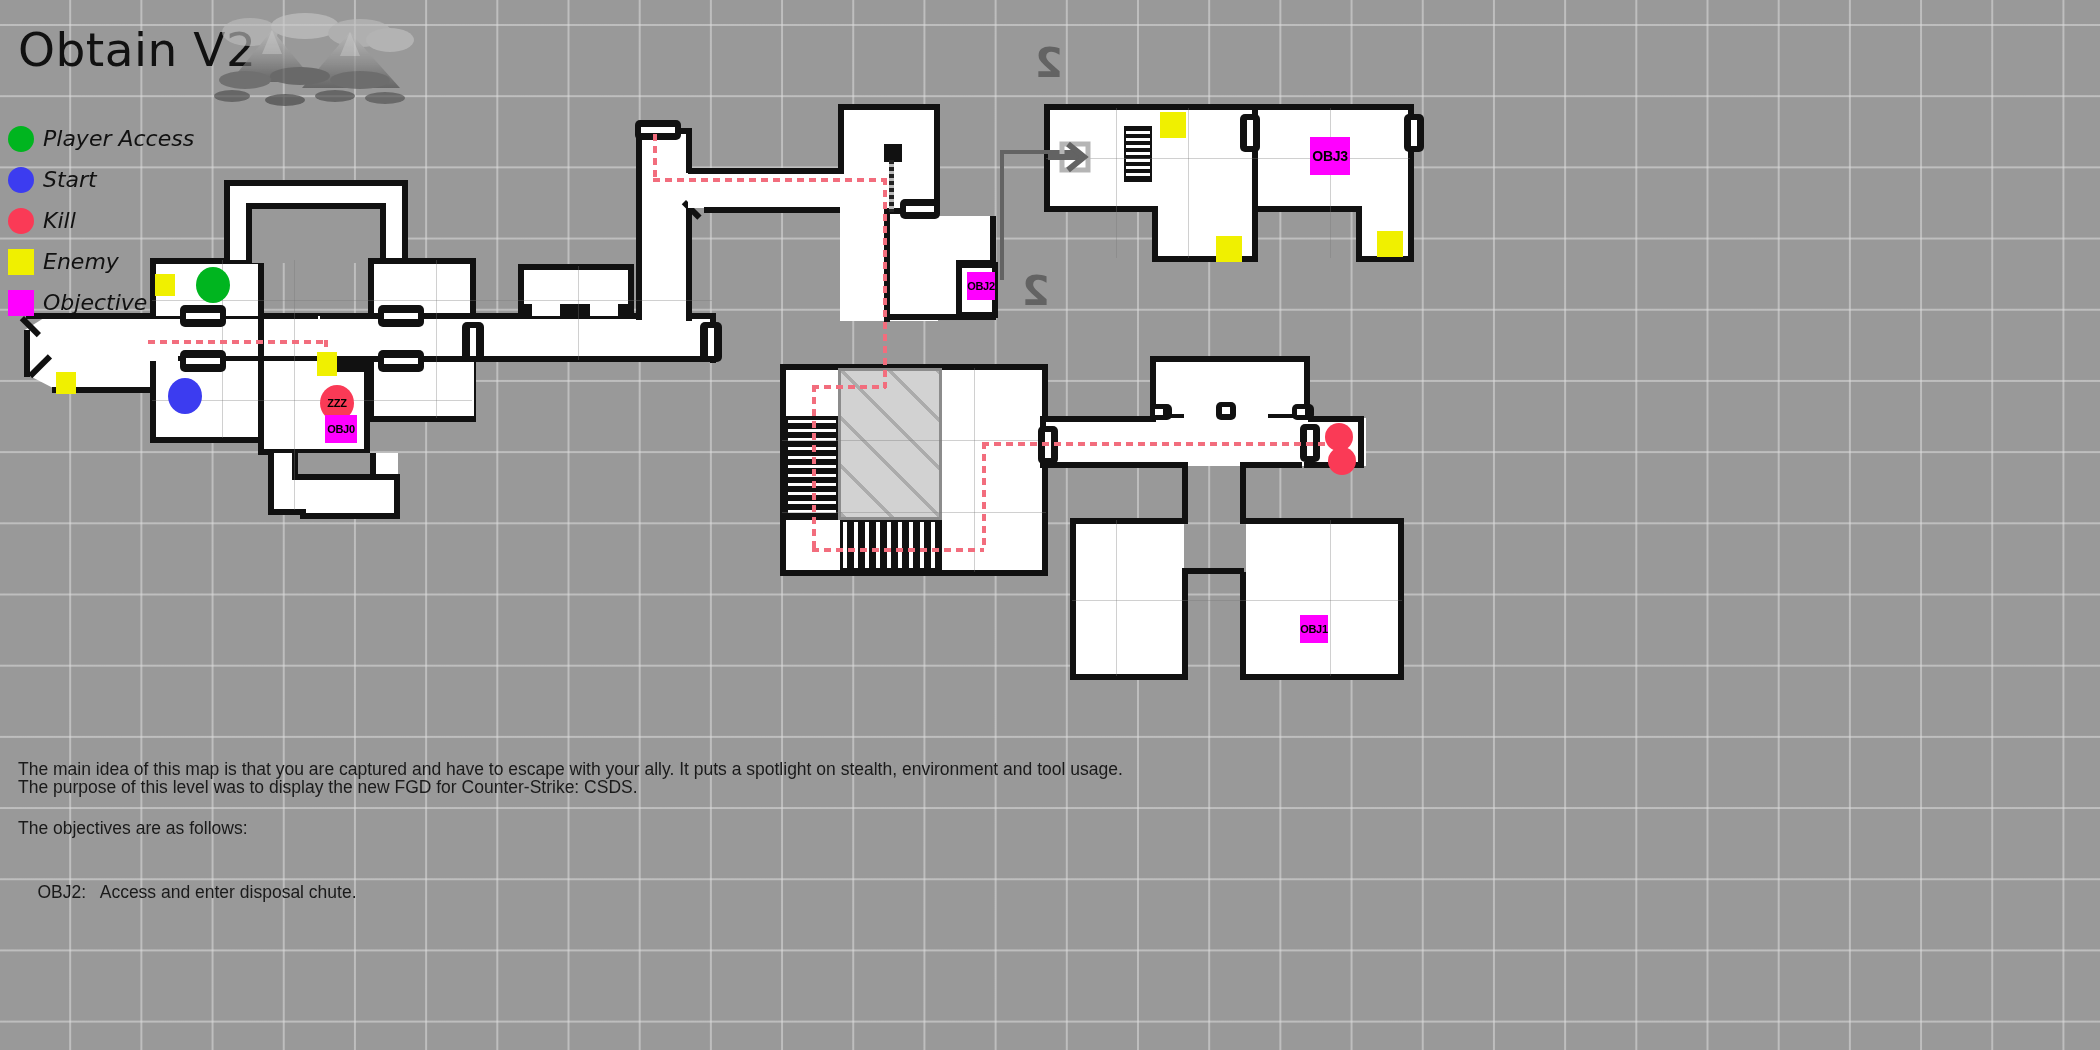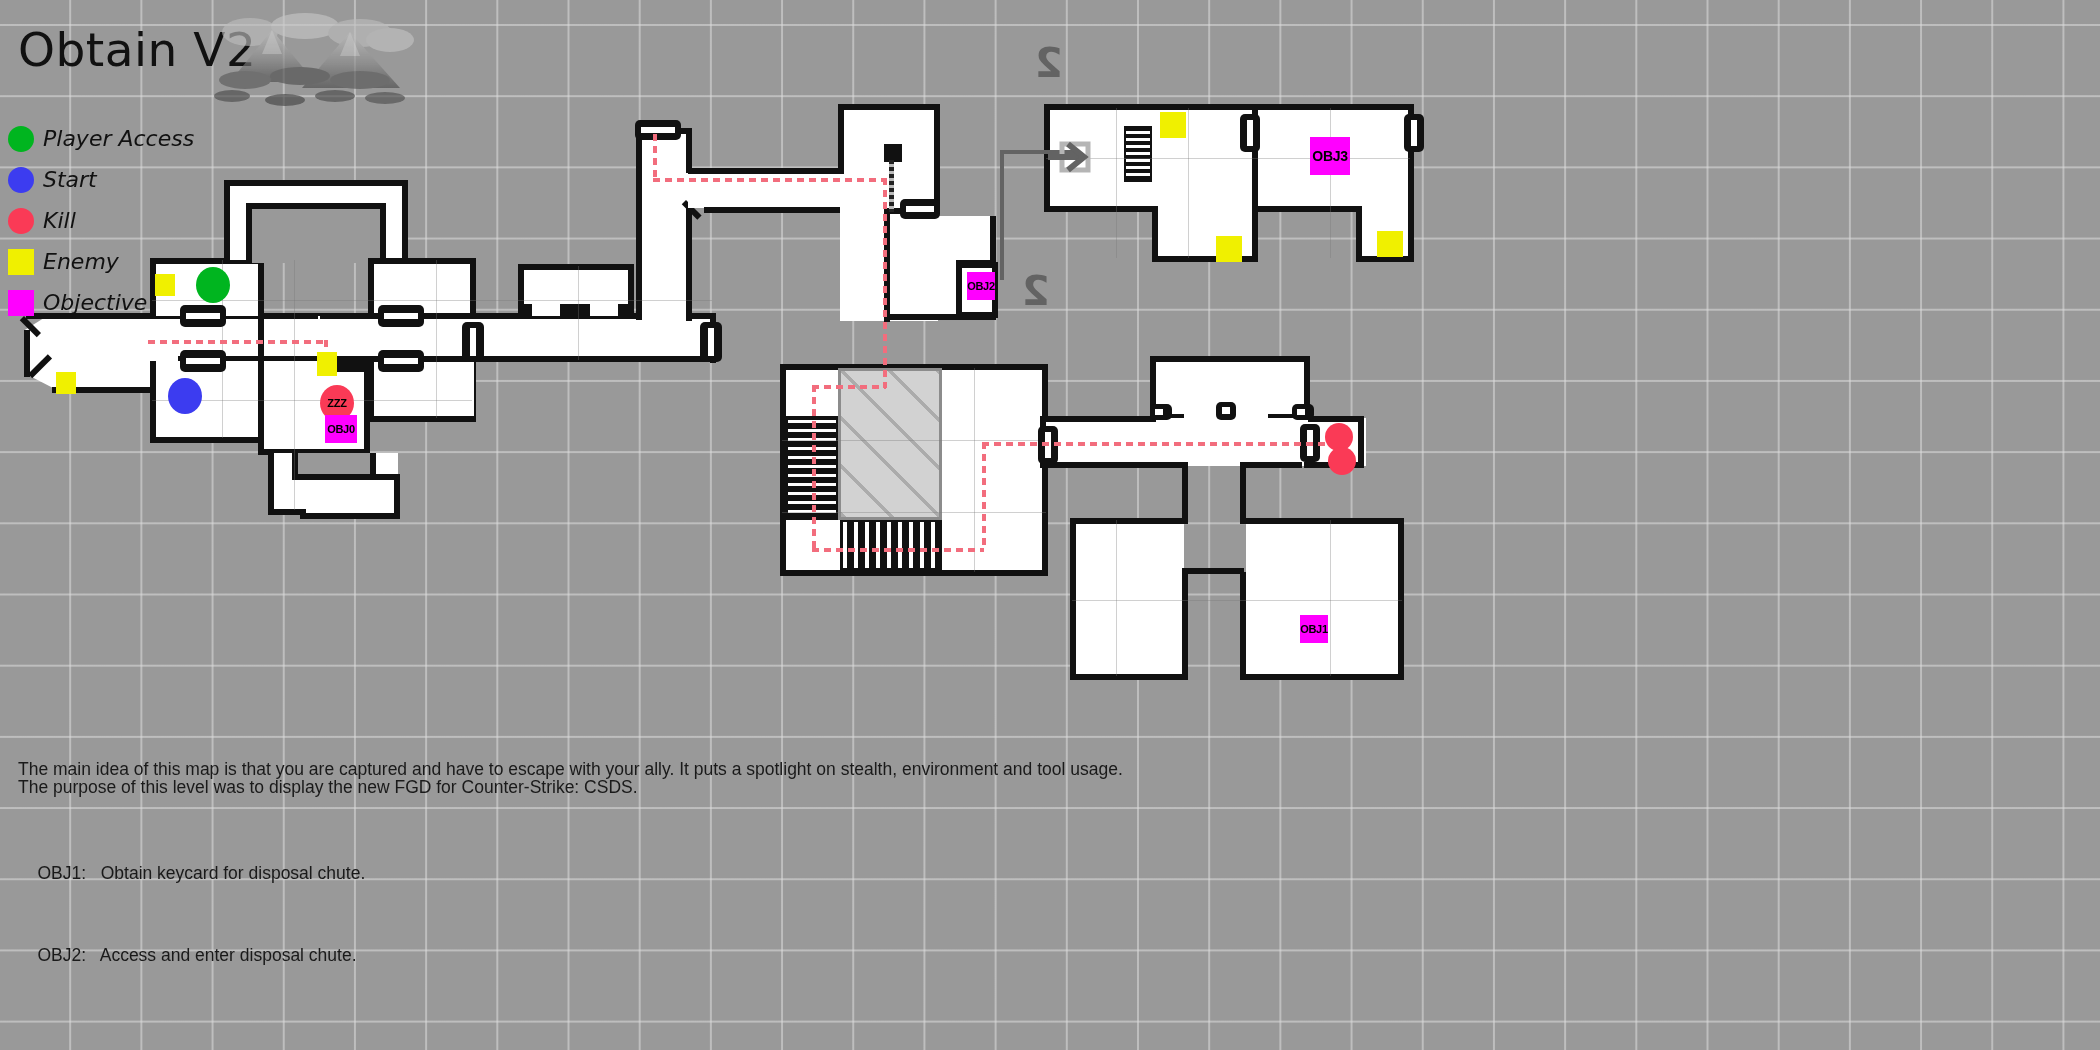--- a/index.html
+++ b/index.html
@@ -454,20 +454,18 @@
   <div class="leg-row">
     <span class="leg-swatch" style="background:#ff00ff;"></span>
     <span class="leg-label">Objective</span>
   </div>
 </div>
 
 <div id="notes">
   <p class="para">The main idea of this map is that you are captured and have to escape with your ally. It puts a spotlight on stealth, environment and tool usage.</p>
   <p class="para">The purpose of this level was to display the new FGD for Counter-Strike: CSDS.</p>
   <div class="gap"></div>
-  <p class="obj">
-    <span>OBJ1:</span><span>   </span><span>Obtain keycard for disposal chute.</span>
-  </p>
+  <p class="para">The objectives are as follows:</p>
   <p class="obj">
     <span>OBJ2:</span><span>   </span><span>Access and enter disposal chute.</span>
   </p>
 
 </div>
 
 </body></html>

